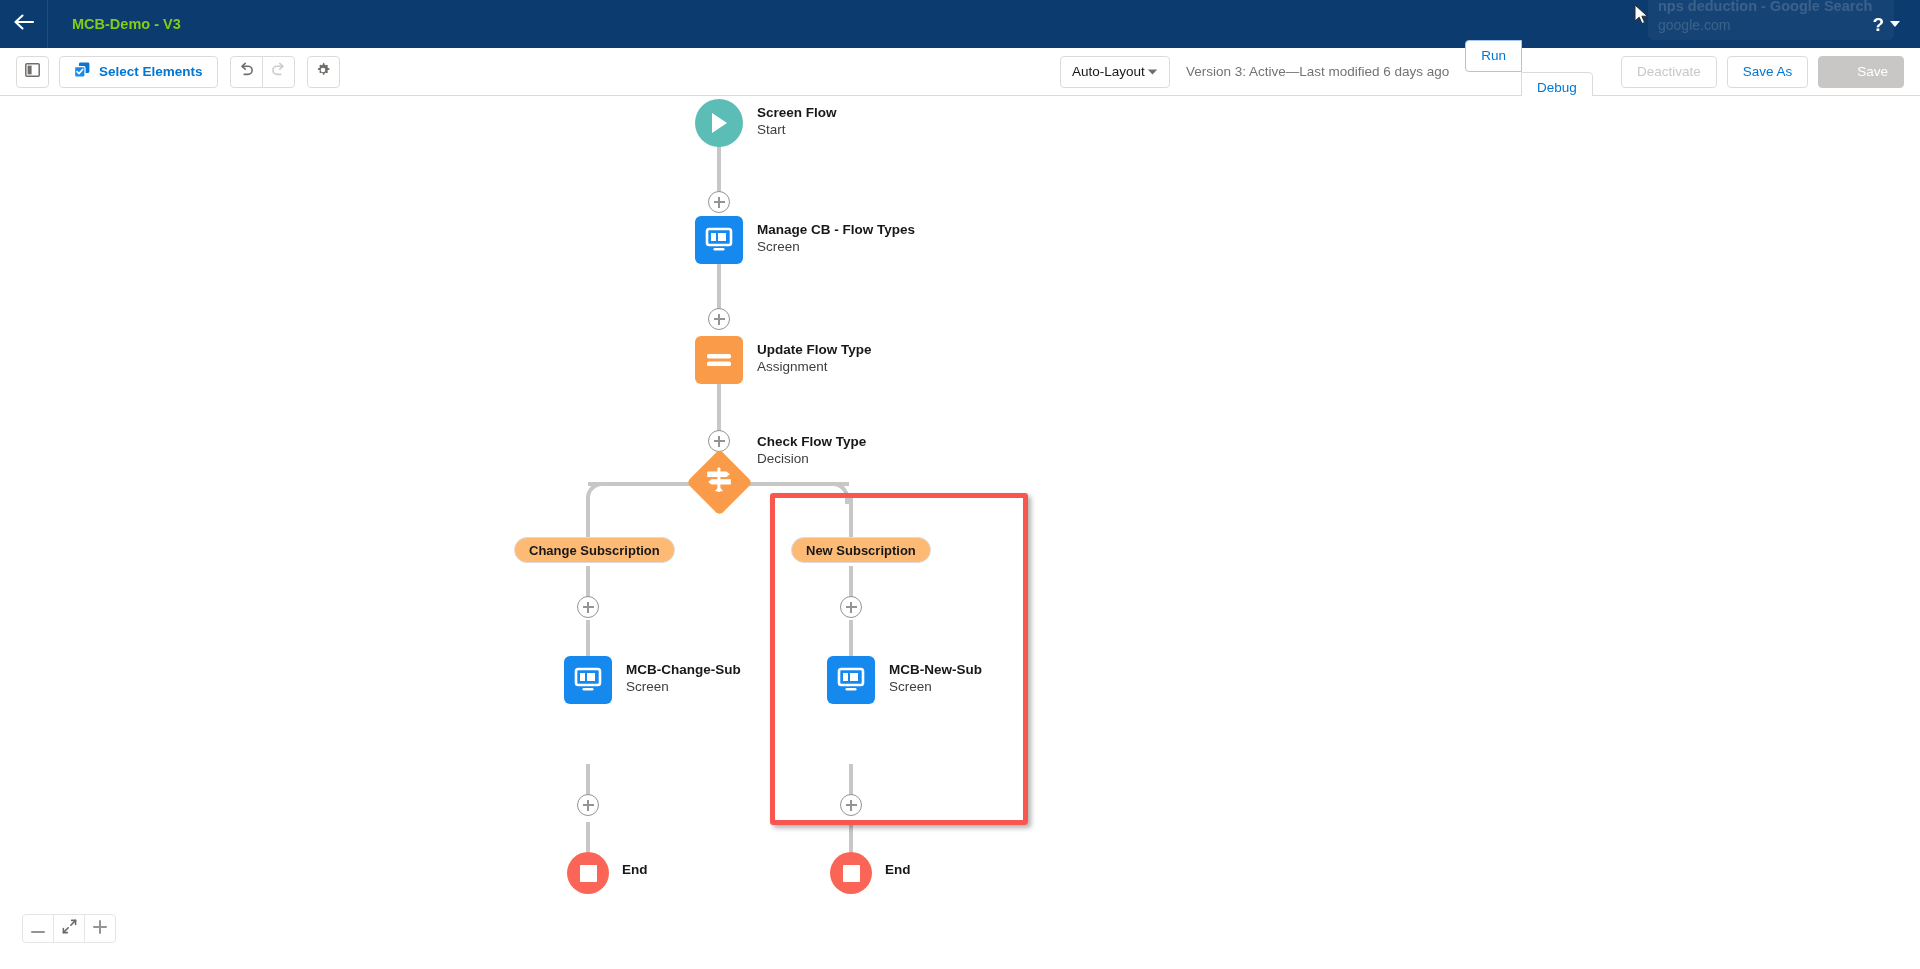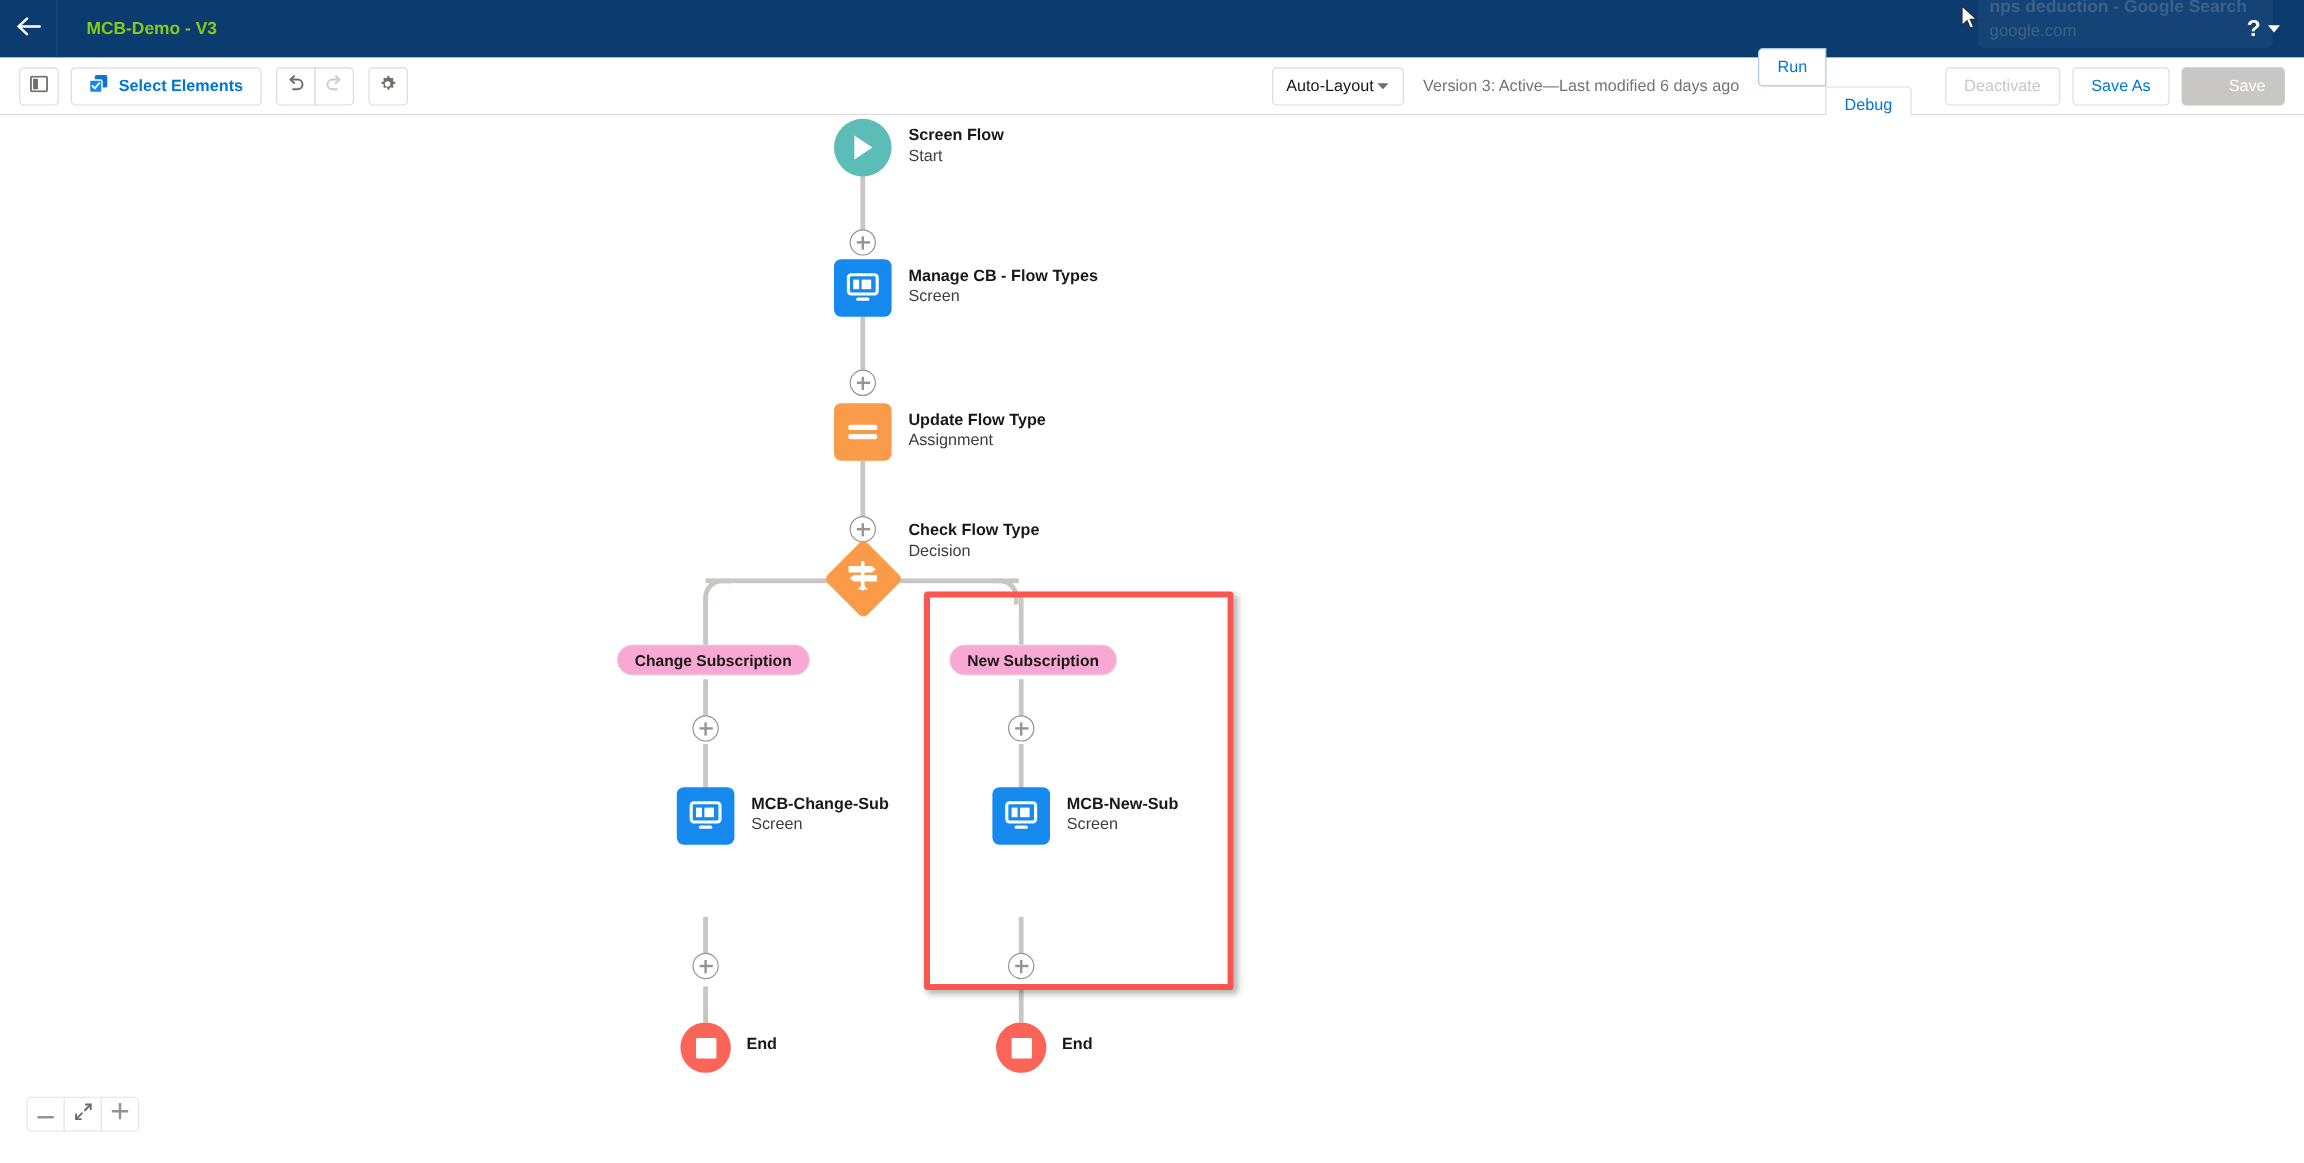--- a/index.html
+++ b/index.html
@@ -208,21 +208,21 @@
     font-size: 13.5px; font-weight: bold; color: #181818; line-height: 17px;
   }
   .node-sub {
     font-size: 13.5px; color: #3e3e3c; line-height: 17px;
   }
 
   
   .branch-pill {
     position: absolute; height: 26px;
     border: 1.5px solid #dddbda; border-radius: 14px;
-    background: #f9a8d4;
+    background: #fdba74;
     display: flex; align-items: center; justify-content: center;
     padding: 0 14px;
     font-size: 13px; font-weight: bold; color: #181818;
     white-space: nowrap; cursor: pointer;
   }
 
   
   .highlight-box {
     position: absolute;
     border: 5px solid #f9564f;

